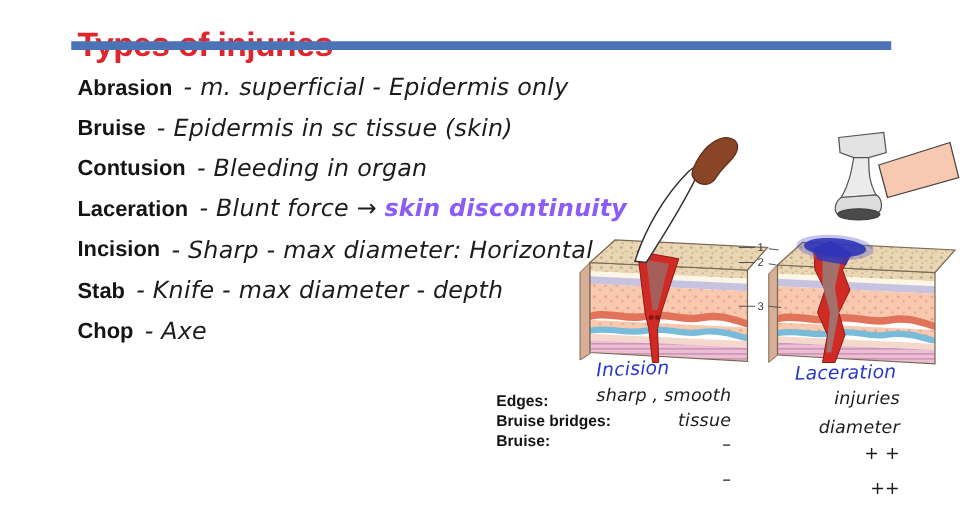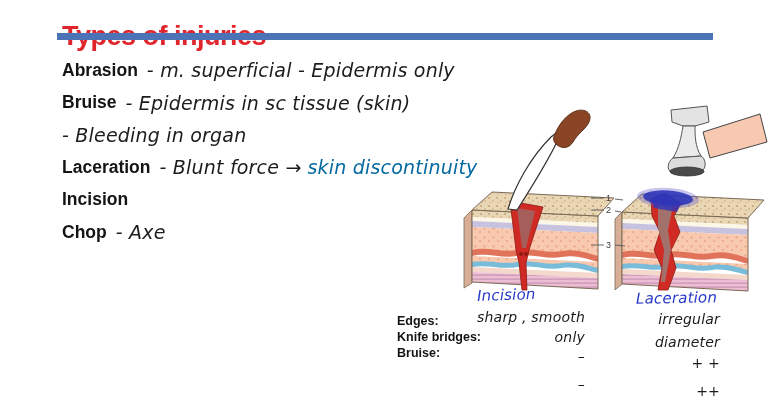--- a/index.html
+++ b/index.html
@@ -11,21 +11,21 @@
   .title{position:absolute;left:62px;top:3px;font-size:27px;font-weight:bold;
          color:#E0262C;letter-spacing:-0.5px;}
   .rule{position:absolute;left:57px;top:33px;width:656px;height:7px;background:#4C73B6;}
 
   
   .defs{position:absolute;left:62px;top:54px;}
   .def-row{height:32.4px;display:flex;align-items:center;white-space:nowrap;}
   .term{font-size:17.5px;font-weight:bold;color:#141414;margin-right:9px;}
   .hw{font-family:"DejaVu Sans", cursive;font-style:italic;color:#1c1c1c;
       font-size:19px;letter-spacing:0.2px;}
-  .hw.red{color:#0369a1;margin-left:6px;}
+  .hw.red{color:#8b5cf6;margin-left:6px;font-weight:bold;}
   .hw.blue{color:#2737C8;}
 
   
   .cap-incision{position:absolute;left:477px;top:286px;font-size:15px;transform:rotate(-2deg);}
   .cap-laceration{position:absolute;left:636px;top:289px;font-size:15px;transform:rotate(-1deg);}
 
   
   .comp-labels{position:absolute;left:364px;top:314px;font-size:12.5px;font-weight:bold;
                color:#141414;line-height:15.8px;margin-left:33px;}
   .comp-col{position:absolute;text-align:center;}
@@ -47,29 +47,35 @@
   <section class="defs">
     <div class="def-row">
       <span class="term">Abrasion</span>
       <span class="hw">- m. superficial - Epidermis only</span>
     </div>
     <div class="def-row">
       <span class="term">Bruise</span>
       <span class="hw">- Epidermis in sc tissue (skin)</span>
     </div>
     <div class="def-row">
+      <span class="term">Contusion</span>
       <span class="hw">- Bleeding in organ</span>
     </div>
     <div class="def-row">
       <span class="term">Laceration</span>
       <span class="hw">- Blunt force →</span>
       <span class="hw red">skin discontinuity</span>
     </div>
     <div class="def-row">
       <span class="term">Incision</span>
+      <span class="hw">- Sharp - max diameter: Horizontal</span>
+    </div>
+    <div class="def-row">
+      <span class="term">Stab</span>
+      <span class="hw">- Knife - max diameter - depth</span>
     </div>
     <div class="def-row">
       <span class="term">Chop</span>
       <span class="hw">- Axe</span>
     </div>
   </section>
 
   <svg class="diagram-svg" width="316" height="195" viewBox="0 0 316 195">
     <defs>
       <pattern id="speck" width="8" height="8" patternUnits="userSpaceOnUse">
@@ -166,30 +172,30 @@
     <text x="151" y="113">2</text>
     <text x="151" y="148">3</text>
   </svg>
 
   <div class="hw blue cap-incision">Incision</div>
   <div class="hw blue cap-laceration">Laceration</div>
 
   <section>
     <div class="comp-labels">
       <div>Edges:</div>
-      <div>Knife bridges:</div>
+      <div>Bruise bridges:</div>
       <div>Bruise:</div>
     </div>
     <div class="comp-col col-incision">
       <span class="hw" style="top:0">sharp , smooth</span>
-      <span class="hw" style="top:20px">only</span>
+      <span class="hw" style="top:20px">tissue</span>
       <span class="hw" style="top:39px">–</span>
       <span class="hw" style="top:67px">–</span>
     </div>
     <div class="comp-col col-laceration">
-      <span class="hw" style="top:0">irregular</span>
+      <span class="hw" style="top:0">injuries</span>
       <span class="hw" style="top:23px">diameter</span>
       <span class="hw" style="top:44px">+ +</span>
       <span class="hw" style="top:72px">++</span>
     </div>
   </section>
 
 </div>
 
 </body></html>

